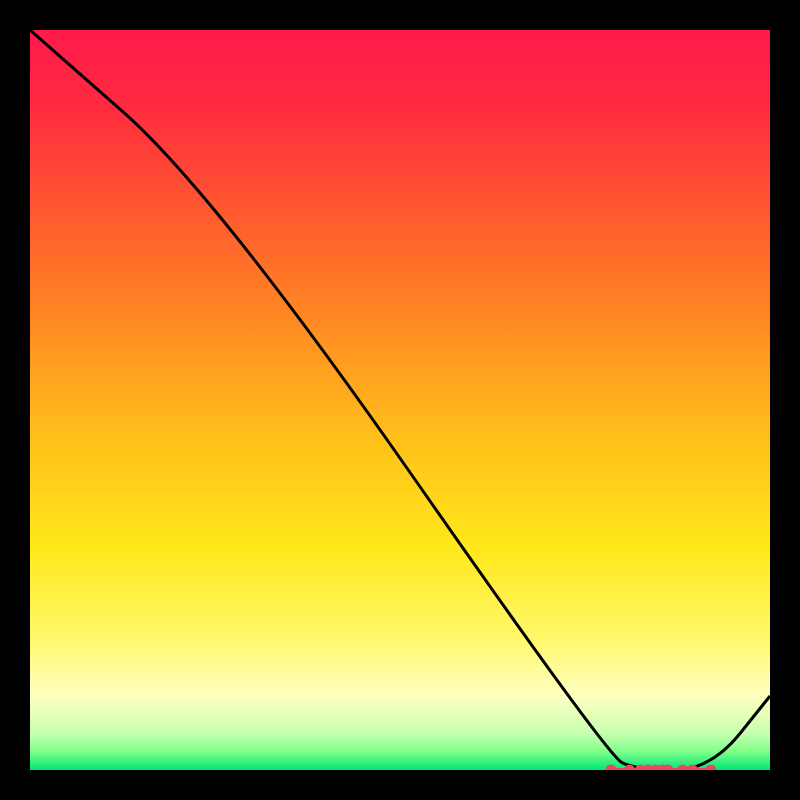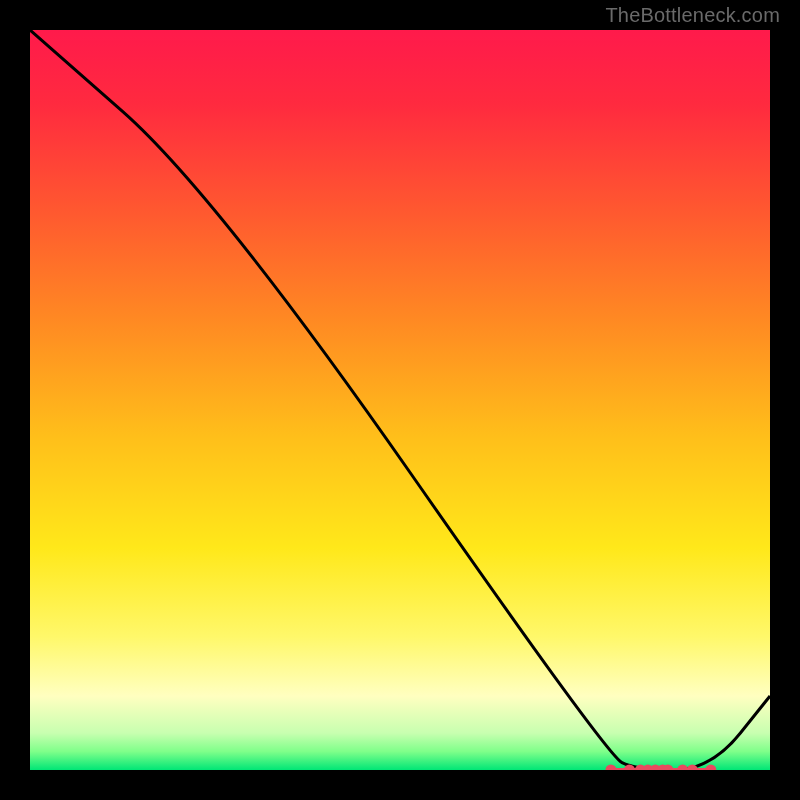--- a/index.html
+++ b/index.html
@@ -35,21 +35,20 @@
     background: #fff;
   }
   svg {
     display: block;
   }
 </style>
 </head>
 <body>
 
 <div class="container">
-  <div class="watermark">TheBottleneck.com</div>
 
   <div class="plot-area">
     <svg id="chart-svg" width="740" height="740" viewBox="0 0 740 740">
       <defs>
         <linearGradient id="bg-grad" x1="0" y1="0" x2="0" y2="1">
             <stop offset="0%" stop-color="#ff1a4b"></stop>
             <stop offset="10%" stop-color="#ff2a3f"></stop>
             <stop offset="25%" stop-color="#ff5a2f"></stop>
             <stop offset="40%" stop-color="#ff8c22"></stop>
             <stop offset="55.00000000000001%" stop-color="#ffbf1a"></stop>

